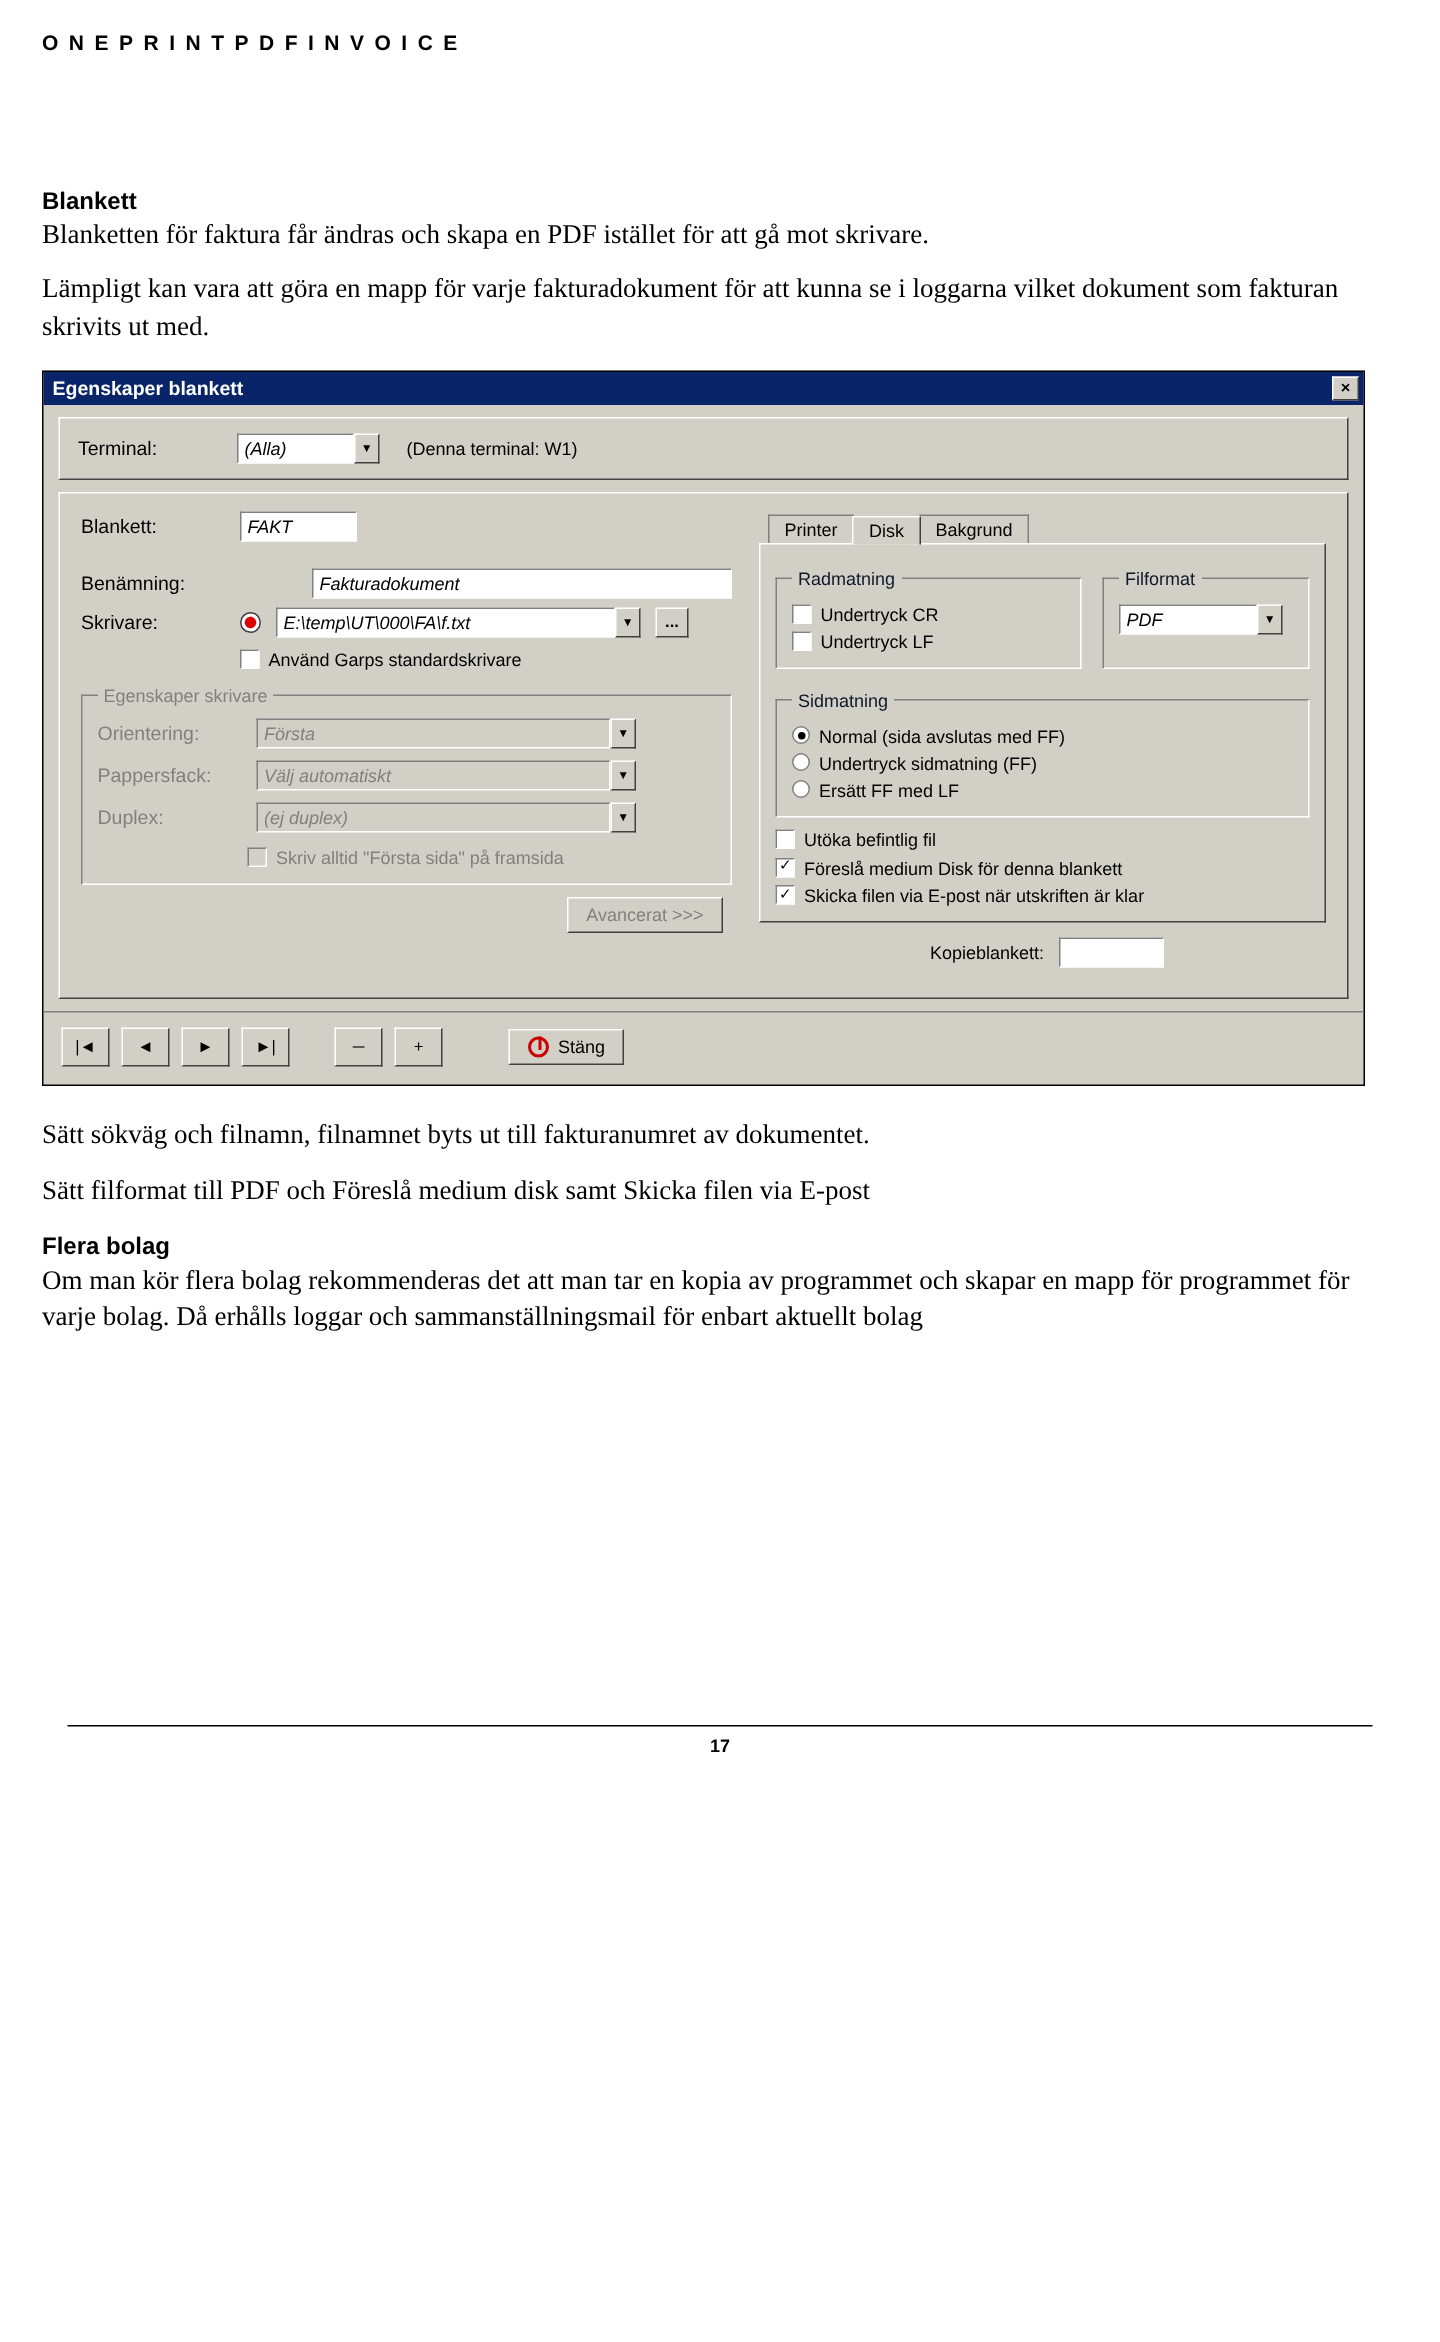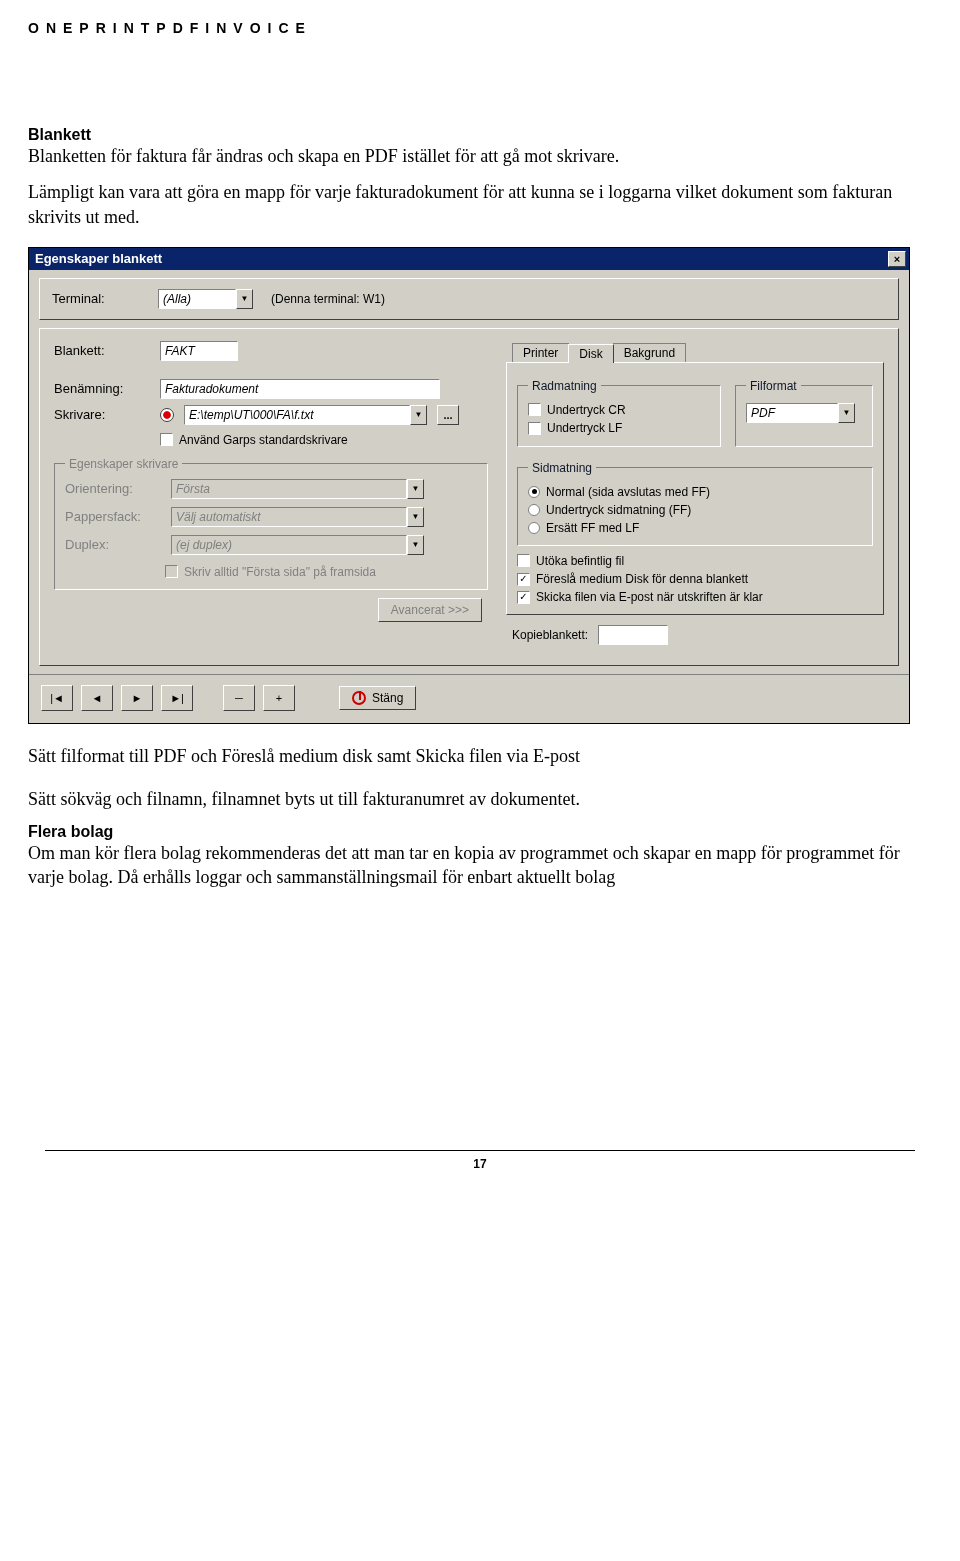--- a/index.html
+++ b/index.html
@@ -105,21 +105,21 @@
     margin: 8px 0 6px 0;
     background: #d2d0c6;
   }
   fieldset.group > legend {
     font-size: 12px;
     padding: 0 4px;
     color: #0f172a;
   }
   fieldset.group.disabled > legend { color: #808080; }
   .chk, .rad {
-    display: inline-flex; align-items: center; gap: 6px;
+    display: inline-flex; gap: 6px;
     font-size: 12px;
     margin: 2px 0;
   }
   .chk-box {
     width: 13px; height: 13px;
     background: #fff;
     border: 1px solid #808080;
     border-right-color: #fff;
     border-bottom-color: #fff;
     display: inline-flex; align-items: center; justify-content: center;
@@ -242,21 +242,21 @@
       </div>
 
       <div style="border:1px solid #fff;border-right-color:#404040;border-bottom-color:#404040;margin:0 10px 8px 10px;padding:8px 4px 10px 4px;">
         <div class="two-col">
 
           <div class="left-col">
             <div class="row" style="margin-bottom:18px;">
               <span class="lbl">Blankett:</span>
               <span class="sunken" style="width:78px;">FAKT</span>
             </div>
-            <div class="row" style="margin-bottom:6px;">
+            <div class="row" style="margin-bottom:6px;justify-content:space-between;">
               <span class="lbl">Benämning:</span>
               <span class="sunken" style="width:280px;">Fakturadokument</span>
             </div>
             <div class="row" style="margin-bottom:6px;">
               <span class="lbl">Skrivare:</span>
               <span class="radio-icon"></span>
               <span class="dropdown">
                 <span class="sunken" style="width:226px;">E:\temp\UT\000\FA\f.txt</span>
                 <span class="dd-btn raised">▼</span>
               </span>
@@ -362,21 +362,21 @@
                   <span class="chk-box">✓</span>
                   <span>Föreslå medium Disk för denna blankett</span>
                 </div><br>
                 <div class="chk">
                   <span class="chk-box">✓</span>
                   <span>Skicka filen via E-post när utskriften är klar</span>
                 </div>
               </div>
             </div>
 
-            <div class="row" style="margin:10px 0 0 6px;">
+            <div class="row" style="margin:10px 0 0 6px;justify-content:center;">
               <span>Kopieblankett:</span>
               <span class="sunken" style="width:70px;"></span>
             </div>
           </div>
         </div>
       </div>
 
       <div class="bottom-toolbar">
         <span class="nav-btn raised">|◄</span>
         <span class="nav-btn raised">◄</span>
@@ -388,22 +388,22 @@
         <span style="width:28px;"></span>
         <span class="btn raised">
           <span class="power-icon"></span>
           <span>Stäng</span>
         </span>
       </div>
 
     </div>
   </div>
 
+  <p class="body-text tight">Sätt sökväg och filnamn, filnamnet byts ut till fakturanumret av dokumentet.</p>
   <p class="body-text">Sätt filformat till PDF och Föreslå medium disk samt Skicka filen via E-post</p>
-  <p class="body-text tight">Sätt sökväg och filnamn, filnamnet byts ut till fakturanumret av dokumentet.</p>
 
   <p class="section-heading">Flera bolag</p>
   <p class="body-text">Om man kör flera bolag rekommenderas det att man tar en kopia av programmet och skapar en mapp för programmet för varje bolag. Då erhålls loggar och sammanställningsmail för enbart aktuellt bolag</p>
 
   <div class="footer">
     <div class="rule">17</div>
   </div>
 
 </div>
 

